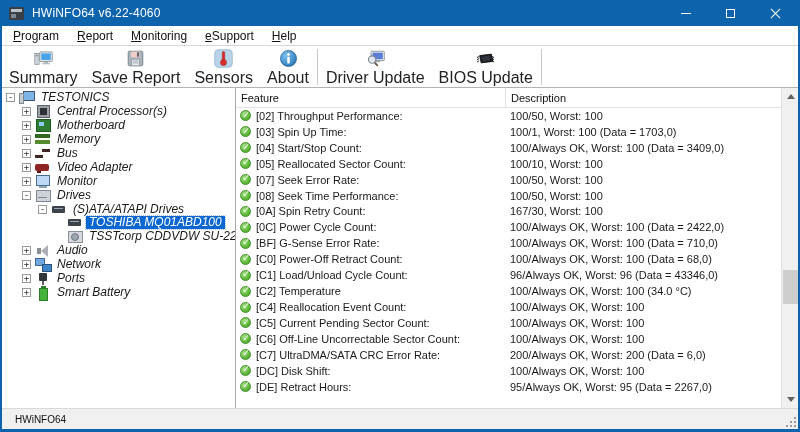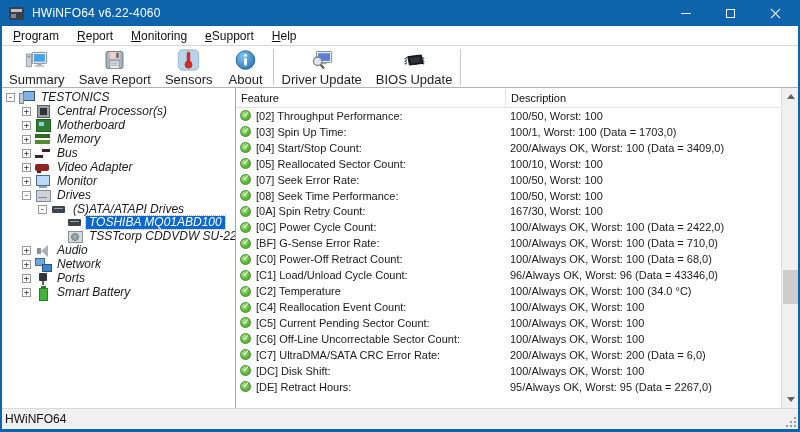--- a/index.html
+++ b/index.html
@@ -30,21 +30,21 @@
   .glyph-close::before{transform:rotate(45deg);}
   .glyph-close::after{transform:rotate(-45deg);}
   
   .menubar{position:absolute;left:0;top:26px;right:0;height:20px;background:#fff;border-bottom:1px solid #d6d6d6;display:flex;align-items:center;padding-left:2px;}
   .menu-item{display:inline-block;padding:2px 9px;color:#111;}
   .menu-item::first-letter{text-decoration:underline;}
   
   .toolbar{position:absolute;left:0;top:47px;right:0;height:41px;background:#fff;border-bottom:1px solid #b2b2b2;display:flex;align-items:stretch;}
   .tbtn{display:flex;flex-direction:column;align-items:center;justify-content:flex-start;padding:2px 7px 0 7px;min-width:52px;}
   .tbtn svg{width:25px;height:25px;display:block;}
-  .tlab{font-size:13px;margin-top:1px;color:#222;white-space:nowrap;}
+  .tlab{font-size:16px;margin-top:1px;color:#222;white-space:nowrap;}
   .tsep{width:1px;background:#c9c9c9;margin:2px 1px;}
   
   .main{position:absolute;left:0;top:88px;right:0;bottom:21px;display:flex;background:#fff;}
   
   .treepane{width:234px;border-right:1px solid #a6a6a6;overflow:hidden;padding-top:3px;background:#fff;}
   .titem{display:flex;align-items:center;height:13.9px;white-space:nowrap;}
   .expand{flex:0 0 9px;width:9px;height:9px;border:1px solid #9a9a9a;background:#fff;font-size:9px;line-height:7px;text-align:center;color:#333;margin-right:4px;font-family:"DejaVu Sans Mono",monospace;}
   .expand.hidden{visibility:hidden;}
   .tlabel{padding:0 3px;line-height:13px;font-style:italic;}
   .tlabel.selected{background:var(--sel);color:#fff;outline:1px dotted #9cc3ef;}
@@ -94,21 +94,21 @@
   .okicon::after{content:"✓";position:absolute;left:1.2px;top:-1.8px;color:#fff;font-size:9px;font-weight:bold;}
   
   .vscroll{position:absolute;top:0;right:0;width:17px;bottom:0;background:#f0f0f0;border-left:1px solid #e0e0e0;}
   .sarrow{position:absolute;left:0;width:17px;height:17px;display:flex;align-items:center;justify-content:center;}
   .sarrow.up{top:0;}
   .sarrow.down{bottom:0;}
   .tri-up{width:0;height:0;border-left:4px solid transparent;border-right:4px solid transparent;border-bottom:5px solid #5f6368;}
   .tri-down{width:0;height:0;border-left:4px solid transparent;border-right:4px solid transparent;border-top:5px solid #5f6368;}
   .sthumb{position:absolute;left:1px;width:15px;top:182px;height:34px;background:#cdcdcd;}
   
-  .statusbar{position:absolute;left:0;right:0;bottom:0;height:21px;background:#f0f0f0;border-top:1px solid #d9d9d9;display:flex;align-items:center;padding-left:3px;font-size:12px;color:#111;}
+  .statusbar{position:absolute;left:0;right:0;bottom:0;height:21px;background:#f0f0f0;border-top:1px solid #d9d9d9;display:flex;align-items:center;padding-left:13px;font-size:10px;color:#111;}
   .grip{position:absolute;right:1px;bottom:1px;width:12px;height:12px;}
   .grip::before{content:"";position:absolute;right:1px;bottom:1px;width:2px;height:2px;background:#9a9a9a;
     box-shadow:-4px 0 #9a9a9a,-8px 0 #9a9a9a,0 -4px #9a9a9a,-4px -4px #9a9a9a,0 -8px #9a9a9a;}
 </style>
 </head>
 <body>
 
 <div class="window">
 
   <div class="titlebar">
@@ -305,21 +305,21 @@
       <span class="okicon"></span>
       <span class="fname">[03] Spin Up Time:</span>
     </div>
     <div class="cell-desc">100/1, Worst: 100 (Data = 1703,0)</div>
   </div>
           <div class="lrow">
     <div class="cell-feature">
       <span class="okicon"></span>
       <span class="fname">[04] Start/Stop Count:</span>
     </div>
-    <div class="cell-desc">200/Always OK, Worst: 100 (Data = 3409,0)</div>
+    <div class="cell-desc">100/Always OK, Worst: 100 (Data = 3409,0)</div>
   </div>
           <div class="lrow">
     <div class="cell-feature">
       <span class="okicon"></span>
       <span class="fname">[05] Reallocated Sector Count:</span>
     </div>
     <div class="cell-desc">100/10, Worst: 100</div>
   </div>
           <div class="lrow">
     <div class="cell-feature">

